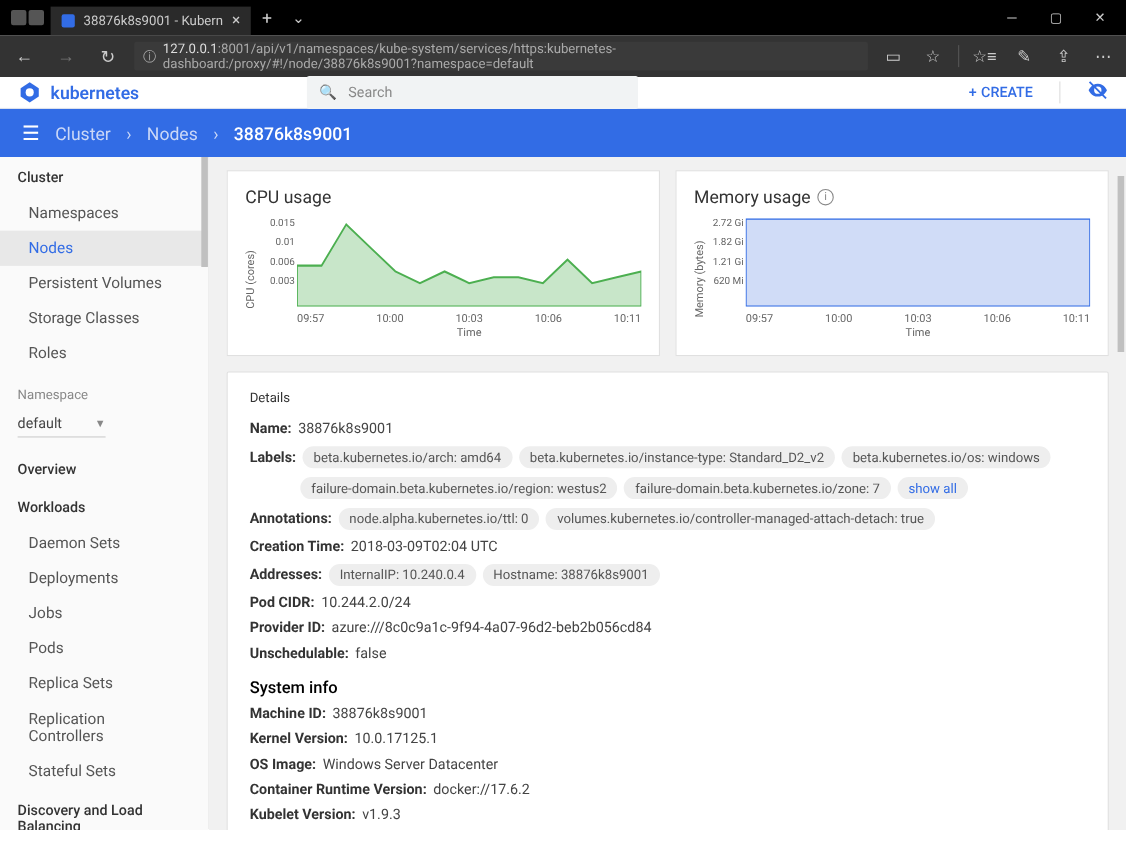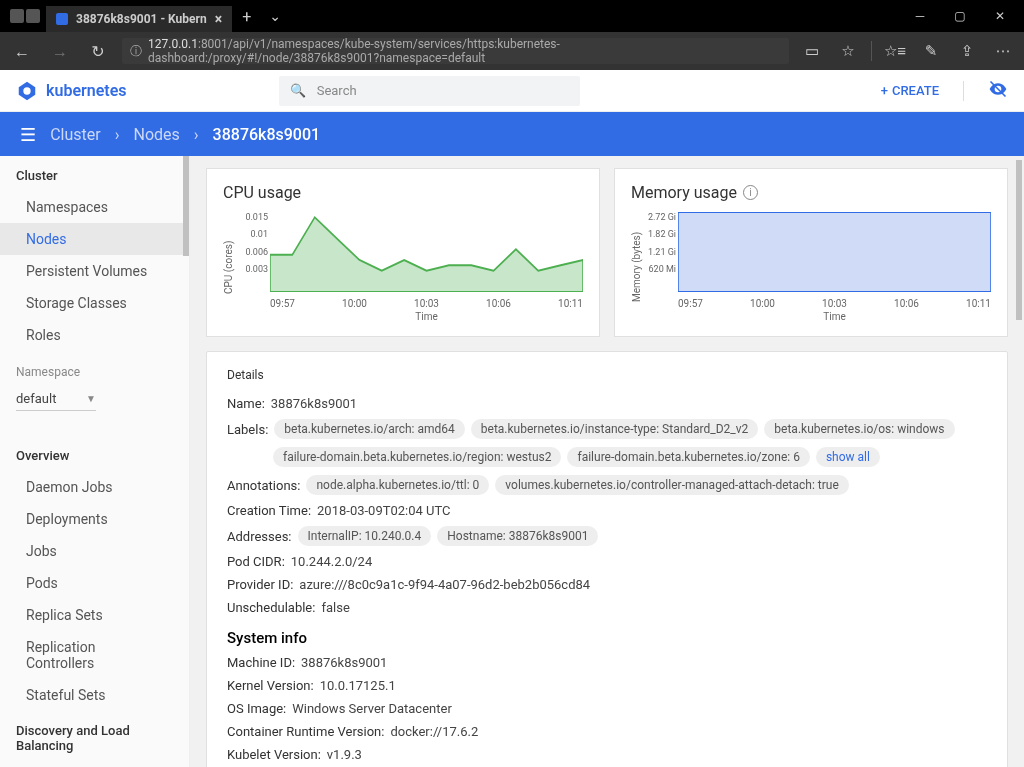--- a/index.html
+++ b/index.html
@@ -1,36 +1,36 @@
 <!DOCTYPE html>
 <html><head>
 <meta charset="utf-8">
 <style>
 * { margin: 0; padding: 0; box-sizing: border-box; font-family: -apple-system, BlinkMacSystemFont, "Segoe UI", Roboto, sans-serif; }
 body { background: #fff; overflow: hidden; }
 
 
 .browser-chrome { background: #000; height: 32px; display: flex; align-items: center; padding: 0 4px; }
-.browser-tab { background: #2a2a2a; height: 26px; margin-top: 6px; padding: 0 10px; display: flex; align-items: center; color: #ccc; font-size: 12px; gap: 8px; min-width: 180px; font-weight: bold; }
+.browser-tab { background: #2a2a2a; height: 26px; margin-top: 6px; padding: 0 10px; display: flex; align-items: center; color: #ccc; font-size: 12px; gap: 8px; min-width: 180px; }
 .tab-icon { width: 14px; height: 14px; display: inline-block; }
 .tab-close { cursor: pointer; font-size: 14px; }
 .tab-new { color: #ccc; font-size: 16px; padding: 0 10px; cursor: pointer; }
 .edge-more { color: #ccc; font-size: 14px; padding: 0 8px; }
 .browser-spacer { flex: 1; }
 .win-controls { display: flex; gap: 0; }
 .win-btn { width: 40px; height: 28px; display: flex; align-items: center; justify-content: center; color: #ccc; cursor: pointer; font-size: 12px; }
 
 .browser-bar { background: #333; height: 38px; display: flex; align-items: center; padding: 0 8px; gap: 10px; }
 .nav-btn { width: 28px; height: 28px; display: flex; align-items: center; justify-content: center; color: #ccc; cursor: pointer; font-size: 16px; }
 .url-bar { flex: 1; display: flex; align-items: center; background: #3a3a3a; height: 26px; border-radius: 2px; padding: 0 8px; color: #aaa; font-size: 12px; gap: 6px; }
 .url-bar .url-host { color: #ddd; }
 .tool-icon { width: 26px; height: 26px; display: flex; align-items: center; justify-content: center; color: #ccc; cursor: pointer; font-size: 15px; }
 
 
-.k8s-header { background: #fff; height: 42px; display: flex; align-items: center; padding: 0 16px; border-bottom: 1px solid #eee; gap: 12px; }
+.k8s-header { background: #fff; height: 29px; display: flex; align-items: center; padding: 0 16px; border-bottom: 1px solid #eee; gap: 12px; }
 .k8s-logo { display: flex; align-items: center; gap: 8px; font-weight: 600; font-size: 16px; color: #326ce5; }
 .k8s-wheel { width: 22px; height: 22px; }
 .search-box { flex: 1; max-width: 500px; background: #f1f3f4; height: 30px; border-radius: 2px; display: flex; align-items: center; padding: 0 12px; gap: 10px; color: #888; font-size: 13px; margin-left: 140px; }
 .header-spacer { flex: 1; }
 .create-btn { color: #326ce5; font-weight: 500; font-size: 13px; display: flex; align-items: center; gap: 4px; cursor: pointer; }
 .hdr-divider { width: 1px; height: 20px; background: #ddd; margin: 0 12px; }
 .hide-icon { cursor: pointer; }
 
 
 .breadcrumb-bar { background: #326ce5; height: 44px; display: flex; align-items: center; padding: 0 20px; color: #fff; gap: 14px; font-size: 16px; }
@@ -40,21 +40,21 @@
 .bc-sep { color: #cbd8f7; }
 
 
 .main { display: flex; height: calc(100vh - 32px - 38px - 42px - 44px); }
 .sidebar { width: 190px; background: #fafafa; border-right: 1px solid #eee; overflow-y: auto; padding-bottom: 20px; position: relative; }
 .sidebar-scrollind { position: absolute; right: 0; top: 0; width: 6px; height: 100px; background: #c0c0c0; }
 .sb-section { font-weight: 500; font-size: 13px; padding: 12px 16px 8px; color: #333; }
 .sb-item { padding: 8px 26px; font-size: 14px; color: #555; cursor: pointer; }
 .sb-item.active { color: #326ce5; background: #e8e8e8; }
 .sb-ns-label { padding: 14px 16px 4px; font-size: 12px; color: #888; }
-.sb-ns-select { margin: 4px 16px 25px; padding: 4px 0; font-size: 13px; color: #444; border: none; border-bottom: 1px solid #ccc; background: transparent; display: flex; align-items: center; justify-content: space-between; cursor: pointer; width: 80px; }
+.sb-ns-select { margin: 4px 16px 10px; padding: 4px 0; font-size: 13px; color: #444; border: none; border-bottom: 1px solid #ccc; background: transparent; display: flex; align-items: center; justify-content: space-between; cursor: pointer; width: 80px; }
 
 .content { flex: 1; background: #f1f1f1; overflow-y: auto; padding: 12px 16px; }
 .content-scrollind { position: fixed; right: 2px; top: 160px; width: 6px; height: 160px; background: #c0c0c0; }
 
 .panels-row { display: flex; gap: 14px; margin-bottom: 14px; }
 .panel { background: #fff; border: 1px solid #e0e0e0; border-radius: 0; flex: 1; padding: 14px 16px; }
 .panel-title { font-size: 16px; font-weight: 400; color: #333; margin-bottom: 10px; display: flex; align-items: center; gap: 6px; }
 .info-icon { width: 15px; height: 15px; border: 1.5px solid #888; border-radius: 50%; display: inline-flex; align-items: center; justify-content: center; font-size: 10px; color: #888; }
 
 .chart-wrap { display: flex; }
@@ -62,21 +62,21 @@
 .chart-area { flex: 1; position: relative; }
 .chart-svg { width: 100%; height: 80px; }
 .chart-ticks-x { display: flex; justify-content: space-between; font-size: 10px; color: #666; padding: 2px 0; }
 .chart-xlabel { text-align: center; font-size: 10px; color: #666; }
 .yticks { position: absolute; left: 0; top: 0; height: 62px; display: flex; flex-direction: column; justify-content: space-between; font-size: 9px; color: #666; text-align: right; width: 34px; }
 .chart-plot { margin-left: 36px; position: relative; }
 
 .details-panel { background: #fff; border: 1px solid #e0e0e0; border-radius: 2px; padding: 16px 20px; }
 .details-title { font-size: 12px; font-weight: 400; margin-bottom: 14px; color: #333; }
 .detail-row { margin: 8px 0; font-size: 13px; color: #444; display: flex; flex-wrap: wrap; align-items: center; gap: 6px; }
-.detail-label { font-weight: 400; color: #333; }
+.detail-label { font-weight: 700; color: #333; }
 .chip { background: #eee; border-radius: 10px; padding: 3px 10px; font-size: 12px; color: #555; }
 .chip-link { color: #326ce5; cursor: pointer; }
 .sysinfo-title { font-size: 15px; font-weight: 500; margin: 14px 0 6px; }
 </style>
 </head>
 <body>
 
 <div class="browser-chrome">
   <div style="display:flex;gap:2px;padding:0 6px;">
     <span class="tab-icon" style="background:#555;border-radius:2px;"></span>
@@ -158,21 +158,22 @@
     <div class="sb-item active">Nodes</div>
     <div class="sb-item">Persistent Volumes</div>
     <div class="sb-item">Storage Classes</div>
     <div class="sb-item">Roles</div>
     <div class="sb-ns-label">Namespace</div>
     <div class="sb-ns-select">
       <span>default</span>
       <span style="color:#888;font-size:10px;">▼</span>
     </div>
     <div class="sb-section">Overview</div>
-    <div class="sb-item">Daemon Jobs</div>
+    <div class="sb-section">Workloads</div>
+    <div class="sb-item">Daemon Sets</div>
     <div class="sb-item">Deployments</div>
     <div class="sb-item">Jobs</div>
     <div class="sb-item">Pods</div>
     <div class="sb-item">Replica Sets</div>
     <div class="sb-item">Replication Controllers</div>
     <div class="sb-item">Stateful Sets</div>
     <div class="sb-section">Discovery and Load Balancing</div>
 
   </div>
 
@@ -248,21 +249,21 @@
           <span>38876k8s9001</span>
         </div>
       <div class="detail-row">
         <span class="detail-label">Labels:</span>
         <span class="chip">beta.kubernetes.io/arch: amd64</span>
         <span class="chip">beta.kubernetes.io/instance-type: Standard_D2_v2</span>
         <span class="chip">beta.kubernetes.io/os: windows</span>
       </div>
       <div class="detail-row" style="padding-left:46px;">
         <span class="chip">failure-domain.beta.kubernetes.io/region: westus2</span>
-        <span class="chip">failure-domain.beta.kubernetes.io/zone: 6</span>
+        <span class="chip">failure-domain.beta.kubernetes.io/zone: 7</span>
         <span class="chip chip-link">show all</span>
       </div>
       <div class="detail-row">
         <span class="detail-label">Annotations:</span>
         <span class="chip">node.alpha.kubernetes.io/ttl: 0</span>
         <span class="chip">volumes.kubernetes.io/controller-managed-attach-detach: true</span>
       </div>
       <div class="detail-row">
           <span class="detail-label">Creation Time:</span> 
           <span>2018-03-09T02:04 UTC</span>

